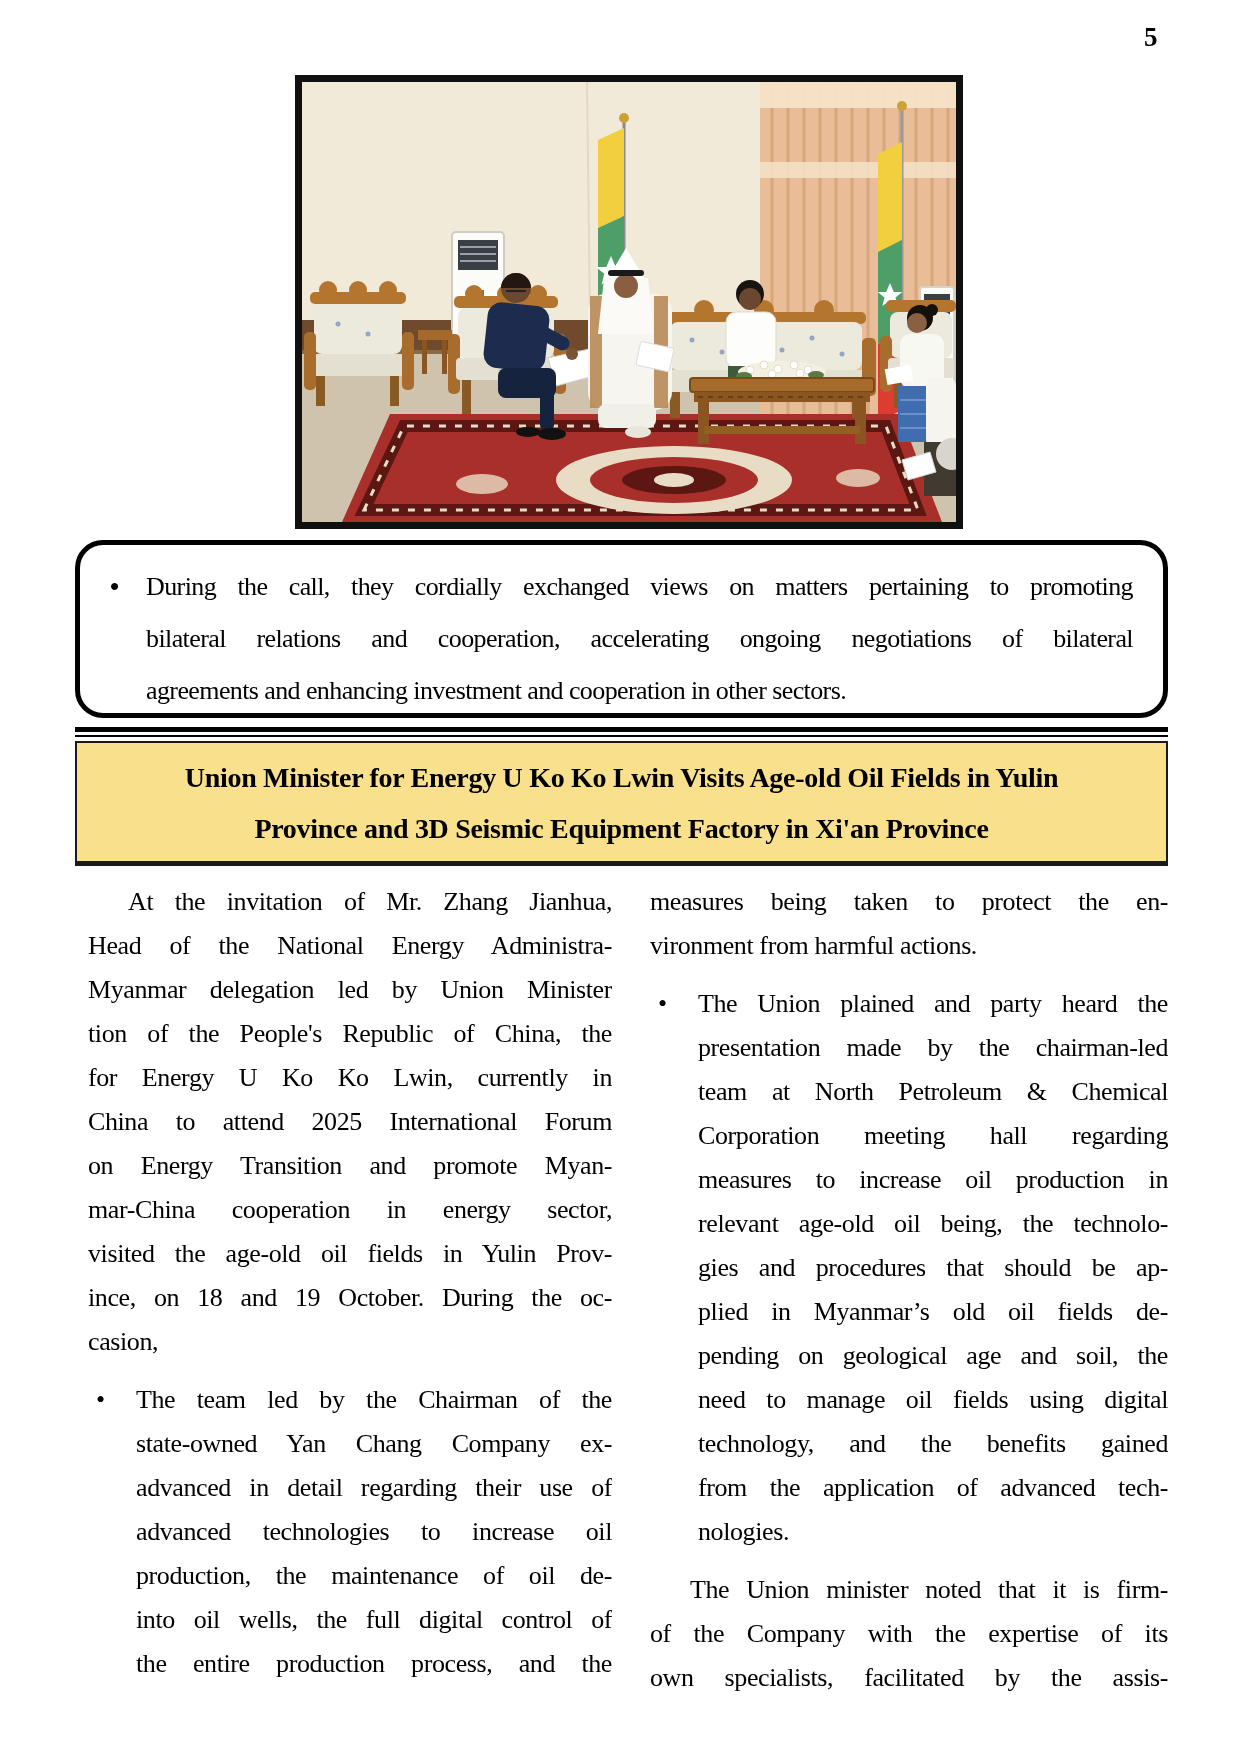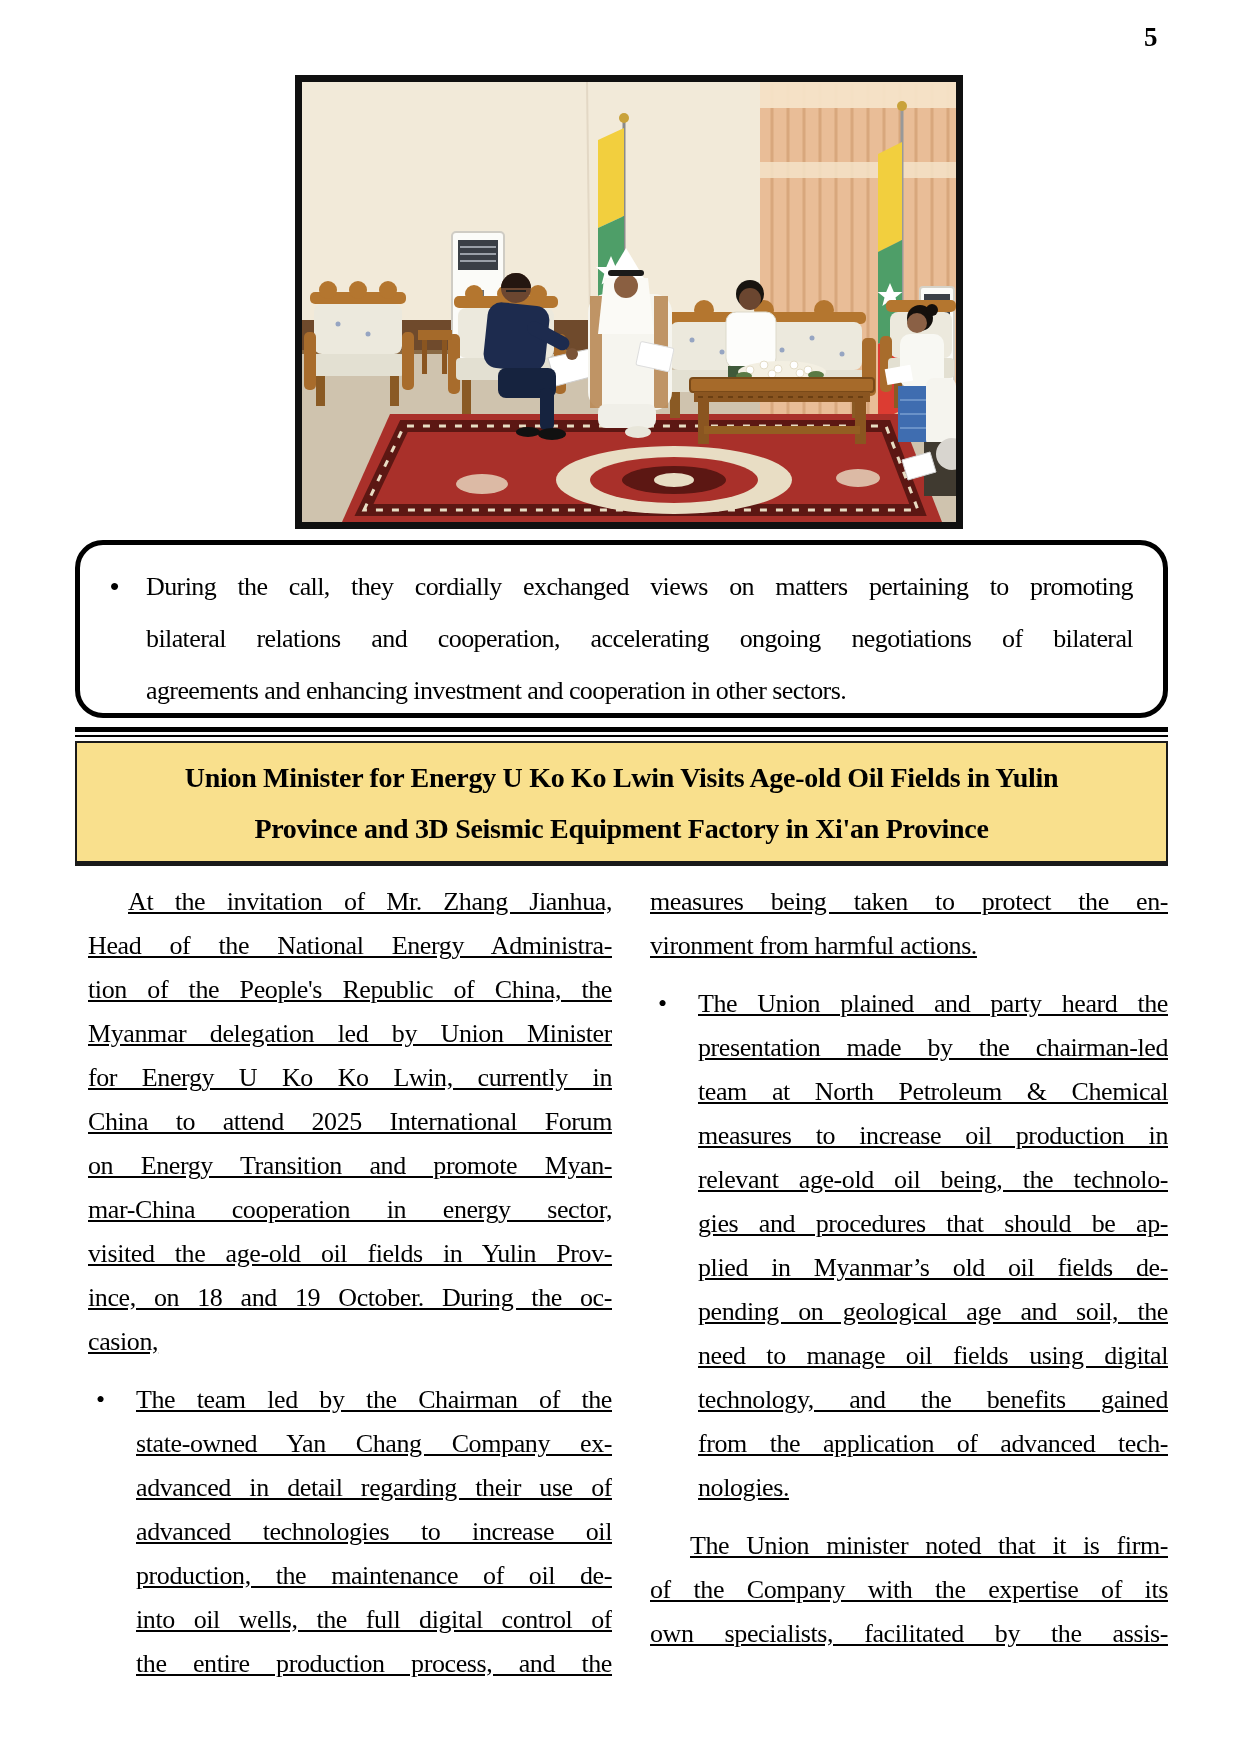--- a/index.html
+++ b/index.html
@@ -26,21 +26,21 @@
 
   
   .headline{position:absolute;left:75px;top:741px;width:1093px;box-sizing:border-box;
             border:2px solid #1a1a1a;border-bottom-width:5px;padding:9px 28px 7px;text-align:center;}
   .hl{font-size:28px;font-weight:bold;line-height:51px;letter-spacing:-0.3px;}
 
   
   .col{position:absolute;top:880px;font-size:26px;line-height:44px;letter-spacing:-0.4px;}
   .col-left{left:88px;width:524px;}
   .col-right{left:650px;width:518px;}
-  .col .block{position:relative;text-decoration:underline;}
+  .col .block{position:relative;}
   .col .block + .block{margin-top:14px;}
   .col .block.bullet{padding-left:48px;}
   .col .dot{position:absolute;left:8px;top:0;font-size:26px;line-height:44px;}
   .col .ln{height:44px;line-height:44px;overflow:hidden;}
 
   .ln{text-align:justify;text-align-last:left;}
   .ln.jl{text-align-last:justify;}
   .ln.fi{text-indent:40px;}
 </style>
 </head>
@@ -258,22 +258,22 @@
   <div class="headline" style="background: rgb(249, 224, 141);">
     <div class="hl">Union Minister for Energy U Ko Ko Lwin Visits Age-old Oil Fields in Yulin</div>
     <div class="hl">Province and 3D Seismic Equipment Factory in Xi'an Province</div>
   </div>
 
   <div class="col col-left">
       <div class="block para">
         <div class="lines">
           <div class="ln jl fi">At the invitation of Mr. Zhang Jianhua,</div>
           <div class="ln jl">Head of the National Energy Administra-</div>
+          <div class="ln jl">Myanmar delegation led by Union Minister</div>
           <div class="ln jl">tion of the People's Republic of China, the</div>
-          <div class="ln jl">Myanmar delegation led by Union Minister</div>
           <div class="ln jl">for Energy U Ko Ko Lwin, currently in</div>
           <div class="ln jl">China to attend 2025 International Forum</div>
           <div class="ln jl">on Energy Transition and promote Myan-</div>
           <div class="ln jl">mar-China cooperation in energy sector,</div>
           <div class="ln jl">visited the age-old oil fields in Yulin Prov-</div>
           <div class="ln jl">ince, on 18 and 19 October. During the oc-</div>
           <div class="ln el">casion,</div>
         </div>
       </div>
       <div class="block bullet">
@@ -295,20 +295,21 @@
           <div class="ln jl">measures being taken to protect the en-</div>
           <div class="ln el">vironment from harmful actions.</div>
         </div>
       </div>
       <div class="block bullet">
         <span class="dot">•</span>
         <div class="lines">
           <div class="ln jl">The Union plained and party heard the</div>
           <div class="ln jl">presentation made by the chairman-led</div>
           <div class="ln jl">team at North Petroleum &amp; Chemical</div>
+          <div class="ln jl">Corporation meeting hall regarding</div>
           <div class="ln jl">measures to increase oil production in</div>
           <div class="ln jl">relevant age-old oil being, the technolo-</div>
           <div class="ln jl">gies and procedures that should be ap-</div>
           <div class="ln jl">plied in Myanmar’s old oil fields de-</div>
           <div class="ln jl">pending on geological age and soil, the</div>
           <div class="ln jl">need to manage oil fields using digital</div>
           <div class="ln jl">technology, and the benefits gained</div>
           <div class="ln jl">from the application of advanced tech-</div>
           <div class="ln el">nologies.</div>
         </div>

